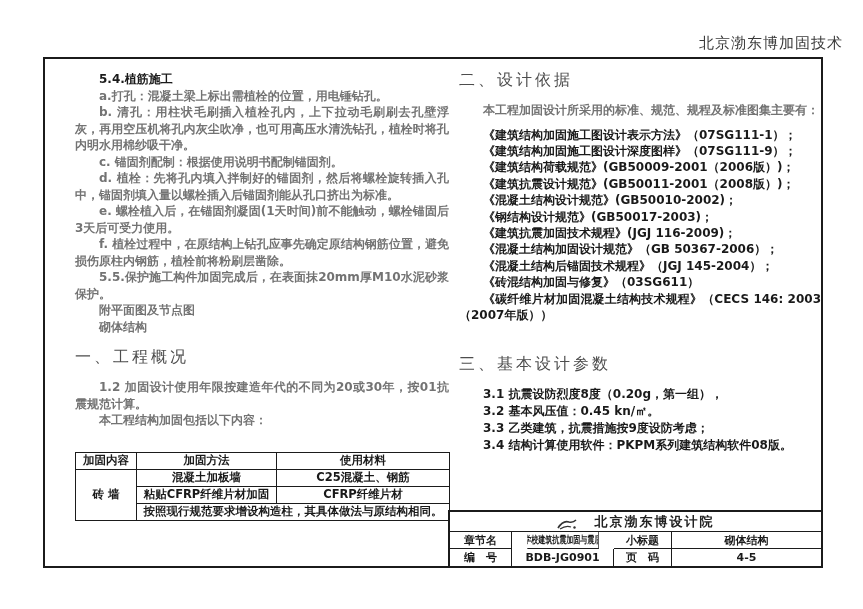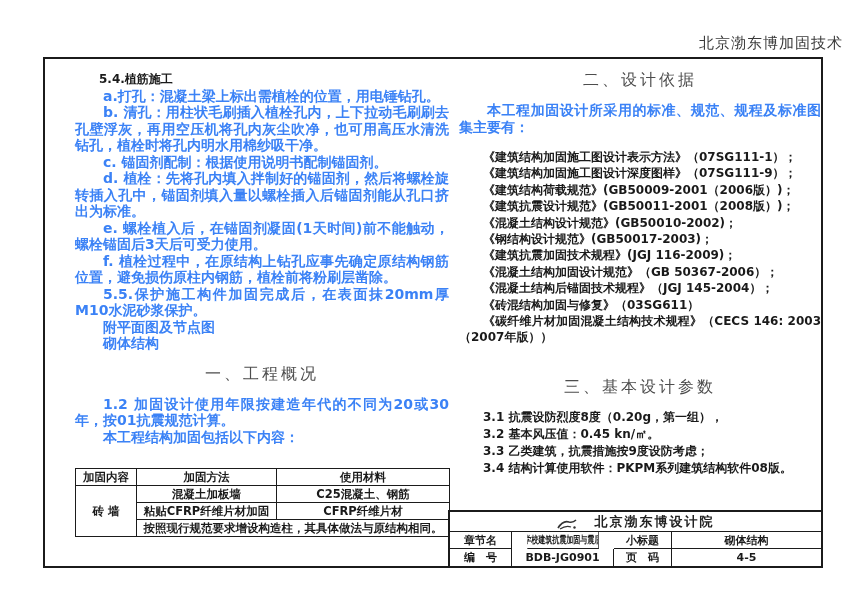--- a/index.html
+++ b/index.html
@@ -11,28 +11,28 @@
     color:#3a3a3a; font-family:"Liberation Serif","DejaVu Serif",serif;
     letter-spacing:1px; }
 
   .frame { position:absolute; left:43px; top:57px; width:780px; height:511px;
     border:2px solid #1b1b1b; background:#fff; }
 
   .col { position:absolute; top:12px; }
   .col-left  { left:30px;  width:374px; }
   .col-right { left:414px; width:362px; }
 
-  p.body { font-size:14px; line-height:16.5px; font-weight:600;
-    text-align:justify; text-indent:2em; color:#3b82f6; }
+  p.body { font-size:12px; line-height:16.5px; font-weight:600;
+    text-align:justify; text-indent:2em; color:#737373; }
   p.body.noindentwrap { text-align:left; }
   p.title54 { font-size:12px; line-height:16.5px; font-weight:700; text-indent:2em; }
 
   h2.sec { font-family:"Liberation Serif","DejaVu Serif",serif; font-weight:400;
     color:#4d4d4d; font-size:16px; letter-spacing:3px; line-height:18px;
-    margin:13px 0 13px 0;text-align:center; }
+    margin:13px 0 13px 0; }
 
   .std { font-size:12px; line-height:16.4px; font-weight:600; text-indent:2em;
     text-align:justify; }
 
   .param { font-size:12px; line-height:17px; font-weight:600; text-indent:2em; }
 
   table.reinf { border-collapse:collapse; width:374px; margin-top:23px;
     font-size:11.5px; font-weight:600; table-layout:fixed; }
   table.reinf td { border:1px solid #1b1b1b; height:17px; text-align:center;
     vertical-align:middle; padding:0 2px; overflow:hidden; white-space:nowrap; }
@@ -46,21 +46,21 @@
   .tb-institute { font-size:13px; letter-spacing:2px; color:#222; }
   .tb-grid { display:grid; grid-template-columns:62px 102px 58px 1fr; }
   .tb-cell { border-right:1px solid #1b1b1b; border-bottom:1px solid #1b1b1b;
     height:17px; display:flex; align-items:center; justify-content:center;
     font-size:11px; overflow:hidden; white-space:nowrap; }
   .tb-grid .tb-cell:nth-child(4n) { border-right:none; }
   .tb-grid .tb-cell:nth-child(n+5) { border-bottom:none; }
   .tb-chapter { font-size:10px; transform:scaleX(0.70); transform-origin:center; }
   .logo-glyph { width:20px; height:12px; display:inline-block; }
 
-  .mt4 { margin-top:14px; }
+  .mt4 { margin-top:8px; }
 </style>
 </head>
 <body>
 
 <div class="page">
 
   <div class="company-header">北京渤东博加固技术</div>
 
   <div class="frame">
 

